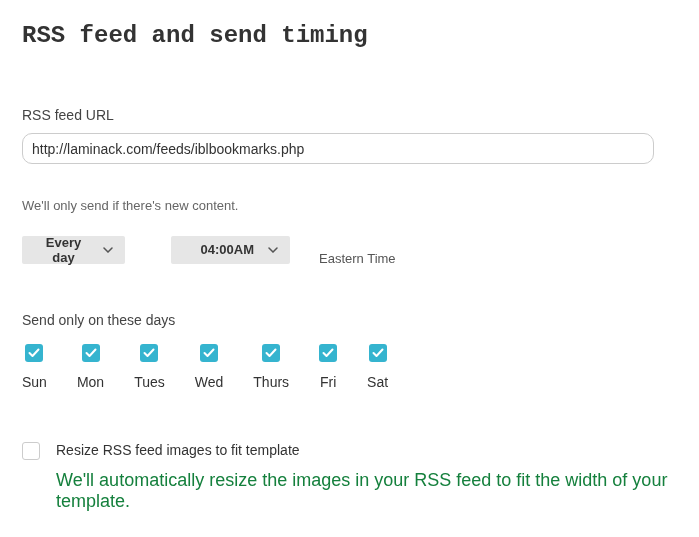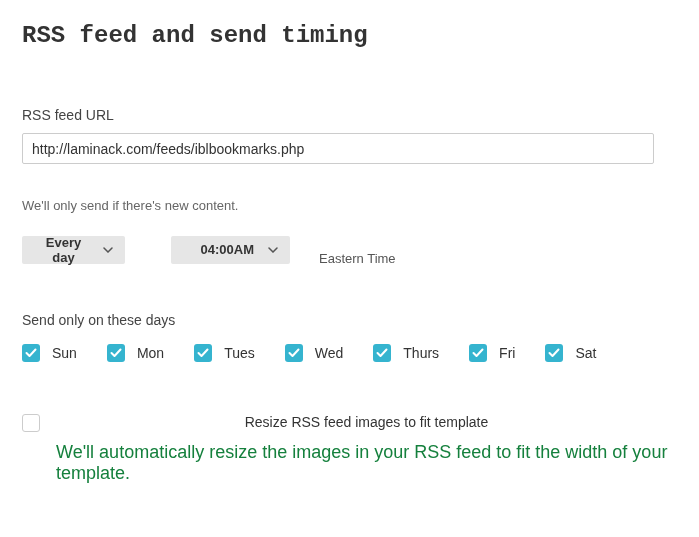--- a/index.html
+++ b/index.html
@@ -21,21 +21,21 @@
     .field-label {
       font-size: 14px;
       color: #444444;
       margin-bottom: 10px;
       font-weight: 400;
     }
     .text-input {
       width: 632px;
       height: 31px;
       border: 1px solid #cccccc;
-      border-radius: 2px;
+      border-radius: 10px;
       padding: 4px 9px;
       font-size: 14px;
       color: #333333;
       font-family: inherit;
     }
     .section {
       margin-top: 34px;
     }
     .section-sub {
       font-size: 13px;
@@ -78,20 +78,21 @@
     .days-row {
       display: flex;
       gap: 30px;
       margin-top: 16px;
       align-items: center;
     }
     .day-item {
       display: flex;
       align-items: center;
       gap: 12px;
+      flex-direction: column;
     }
     .checkbox {
       width: 18px;
       height: 18px;
       border-radius: 3px;
       display: flex;
       align-items: center;
       justify-content: center;
       flex-shrink: 0;
     }
@@ -114,21 +115,20 @@
     }
     .resize-text {
       display: flex;
       flex-direction: column;
       gap: 12px;
     }
     .resize-label {
       font-size: 14px;
       color: #333333;
       font-weight: 400;
-      text-align: center;
     }
     .resize-sub {
       font-size: 18px;
       color: #15803d;
     }
   </style>
 </head>
 <body>
 
 

